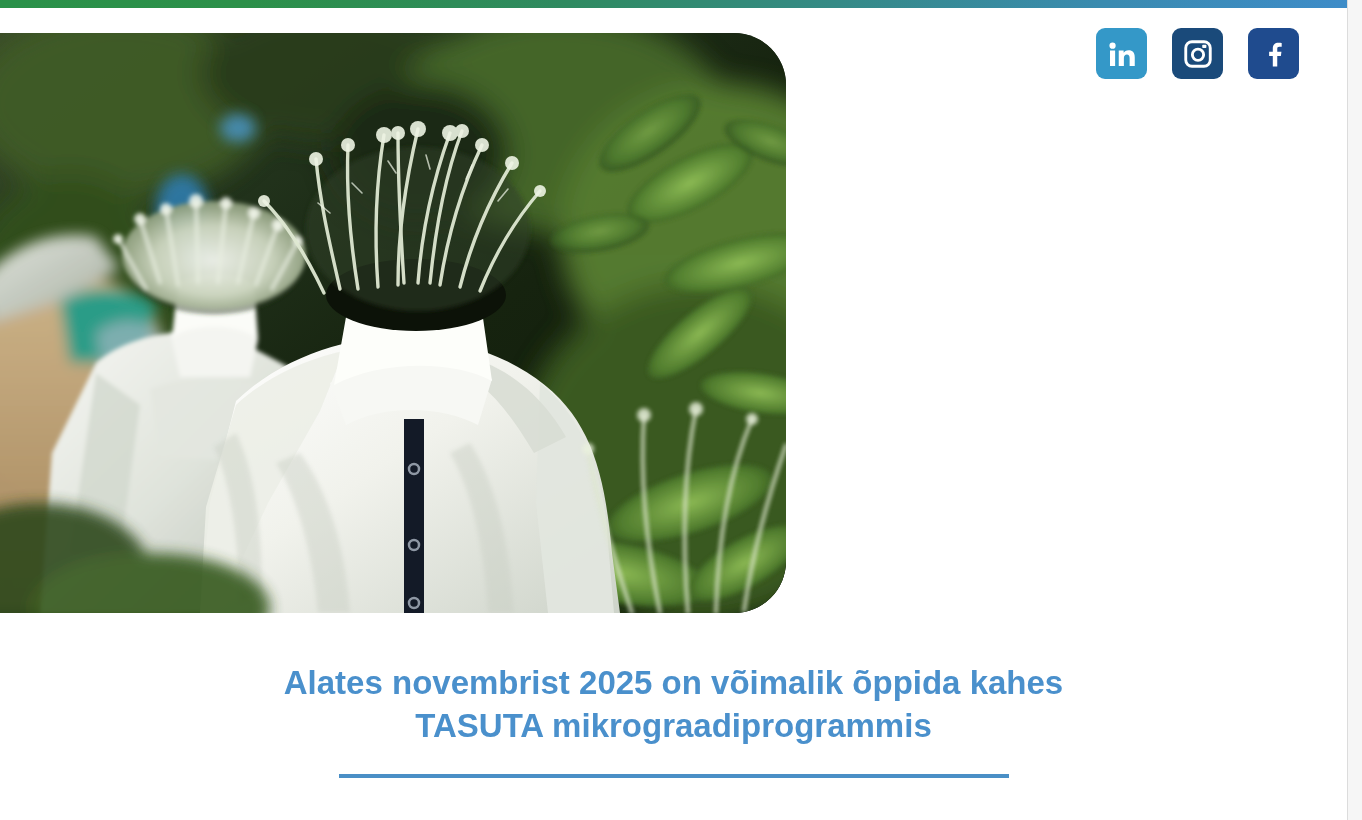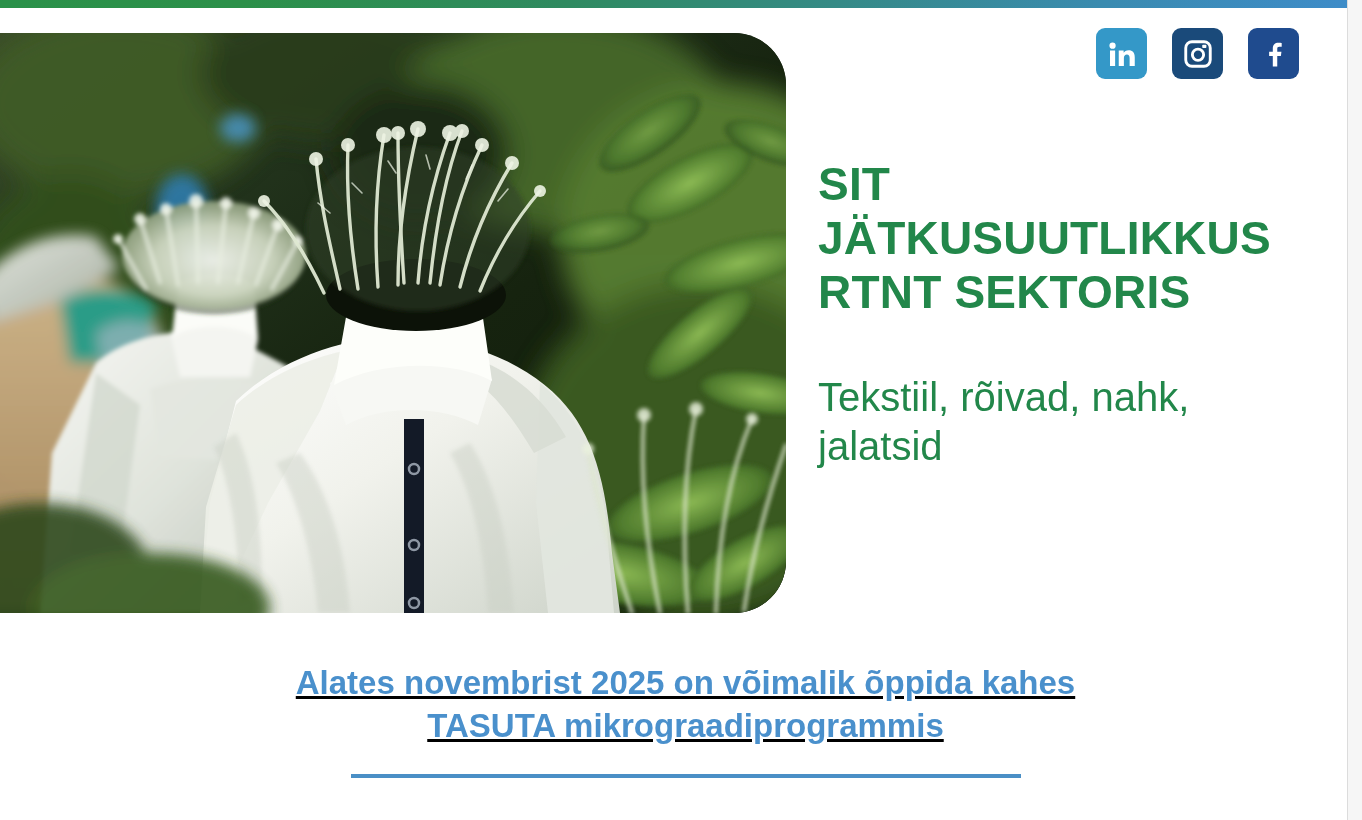--- a/index.html
+++ b/index.html
@@ -81,25 +81,24 @@
     margin-top: 54px;
     font-size: 40px;
     line-height: 1.22;
     font-weight: normal;
     white-space: pre-line;
   }
 
   
   .bottom-block {
     position: absolute;
-    left: 12px;
+    left: 0;
     top: 662px;
     width: 1347px;
     text-align: center;
-    text-decoration: underline;
   }
   .bottom-text {
     font-size: 33px;
     line-height: 1.30;
     font-weight: bold;
     padding: 0 170px;
     white-space: pre-line;
   }
   .bottom-rule {
     margin: 26px auto 0 auto;
@@ -368,27 +367,20 @@
       </svg>
     </a>
 
     <a class="social-icon" style="background:#1f4b8e;">
       <svg width="30" height="30" viewBox="0 0 24 24">
         <path d="M14.6 22V13.6h2.9l.45-3.45h-3.35V7.95c0-1 .28-1.68 1.72-1.68h1.83V3.2C17.8 3.12 16.72 3 15.46 3c-2.62 0-4.42 1.6-4.42 4.55v2.6H8.1v3.45h2.94V22z" fill="#ffffff"></path>
       </svg>
     </a>
   </div>
 
-  <div class="text-col">
-    <h1 class="headline" style="color:#22874a;">SIT
-JÄTKUSUUTLIKKUS
-RTNT SEKTORIS</h1>
-    <p class="subhead" style="color:#22874a;">Tekstiil, rõivad, nahk,
-jalatsid</p>
-  </div>
 
   <div class="bottom-block">
     <p class="bottom-text" style="color:#4a90cc;">Alates novembrist 2025 on võimalik õppida kahes
 TASUTA mikrograadiprogrammis</p>
     <hr class="bottom-rule" style="background:#4a8fc6;">
   </div>
 
   <div class="scrollbar-track"></div>
 
 </div>

